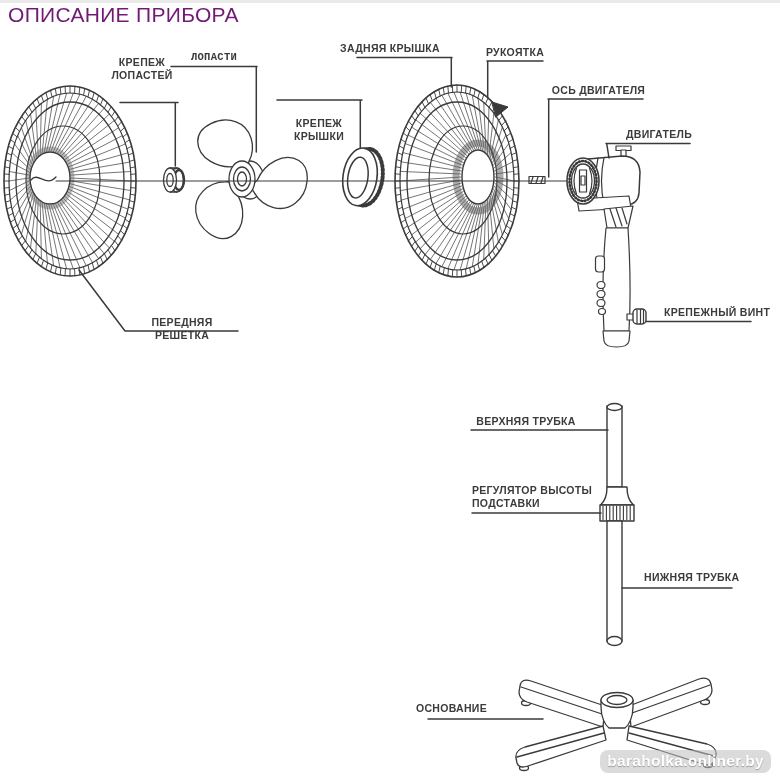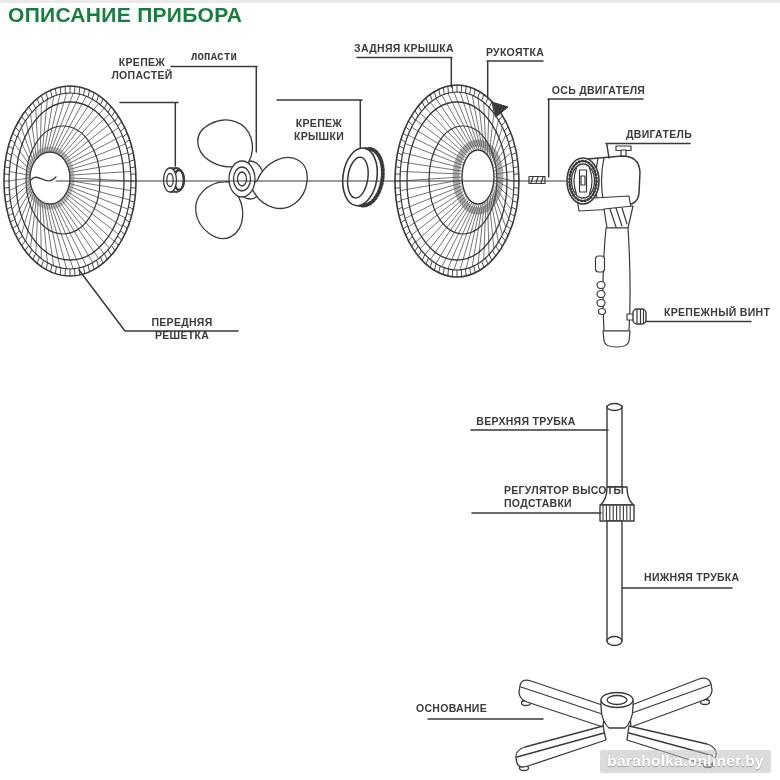--- a/index.html
+++ b/index.html
@@ -2,34 +2,34 @@
 <html><head>
 <meta charset="utf-8">
 <style>
   html,body{margin:0;padding:0;background:#fff;}
   .page{
     position:relative;width:780px;height:780px;background:#ffffff;overflow:hidden;
     font-family:"Liberation Sans","DejaVu Sans",sans-serif;
   }
   .top-strip{position:absolute;left:0;top:0;width:780px;height:3px;background:#eaeaea;}
   .title{
-    position:absolute;left:8px;top:3px;font-size:21px;font-weight:700;color:#15803d;
+    position:absolute;left:8px;top:3px;font-size:21px;font-weight:400;color:#701a75;
     letter-spacing:.3px;
   }
   svg.art{position:absolute;left:0;top:0;}
   .lbl{
     position:absolute;font-size:10.5px;line-height:12.5px;font-weight:700;color:#3b3b3b;
     letter-spacing:.3px;text-transform:uppercase;
   }
   .ctr{text-align:center;}
   .two-line{white-space:pre-line;}
   .watermark{
     position:absolute;right:9px;bottom:7px;background:rgba(190,190,190,.55);
     color:#ffffff;font-size:15.5px;font-weight:700;padding:2px 7px 3px 7px;
-    border-radius:2px;letter-spacing:.3px;
+    border-radius:8px;letter-spacing:.3px;
     text-shadow:0 1px 1px rgba(120,120,120,.65);
   }
 </style>
 </head>
 <body>
 
 <div class="page">
   <div class="top-strip"></div>
   <div class="title">ОПИСАНИЕ ПРИБОРА</div>
 
@@ -475,26 +475,26 @@
       <path d="M472,513 L601,513"></path>
       <path d="M622,588 L732,588"></path>
       <path d="M428,719 L543,719"></path>
     </g>
   </svg>
 
   <div class="lbl ctr" style="left:171px;top:51px;width:86px;font-family:Liberation Mono, monospace;">ЛОПАСТИ</div>
   <div class="lbl ctr two-line" style="left:104px;top:56px;width:76px;">КРЕПЕЖ
 ЛОПАСТЕЙ</div>
   <div class="lbl ctr" style="left:273px;top:85px;width:92px;margin-top:32px;">КРЕПЕЖ КРЫШКИ</div>
-  <div class="lbl ctr" style="left:354px;top:42px;width:100px;">ЗАДНЯЯ КРЫШКА</div>
+  <div class="lbl ctr" style="left:340px;top:42px;width:100px;">ЗАДНЯЯ КРЫШКА</div>
   <div class="lbl ctr" style="left:484px;top:46px;width:62px;">РУКОЯТКА</div>
   <div class="lbl ctr" style="left:551px;top:84px;width:95px;">ОСЬ ДВИГАТЕЛЯ</div>
   <div class="lbl ctr" style="left:625px;top:128px;width:68px;">ДВИГАТЕЛЬ</div>
   <div class="lbl" style="left:636px;top:306px;width:110px;padding-left:28px;">КРЕПЕЖНЫЙ ВИНТ</div>
   <div class="lbl ctr" style="left:126px;top:316px;width:112px;">ПЕРЕДНЯЯ РЕШЕТКА</div>
   <div class="lbl" style="left:471px;top:415px;width:110px;text-align:center;">ВЕРХНЯЯ ТРУБКА</div>
-  <div class="lbl two-line" style="left:472px;top:484px;width:125px;margin-left:32px;">РЕГУЛЯТОР ВЫСОТЫ
+  <div class="lbl two-line" style="left:472px;top:484px;width:125px;">РЕГУЛЯТОР ВЫСОТЫ
 ПОДСТАВКИ</div>
   <div class="lbl" style="left:644px;top:571px;width:100px;">НИЖНЯЯ ТРУБКА</div>
   <div class="lbl" style="left:416px;top:702px;width:90px;">ОСНОВАНИЕ</div>
 
   <div class="watermark">baraholka.onliner.by</div>
 </div>
 
 </body></html>

